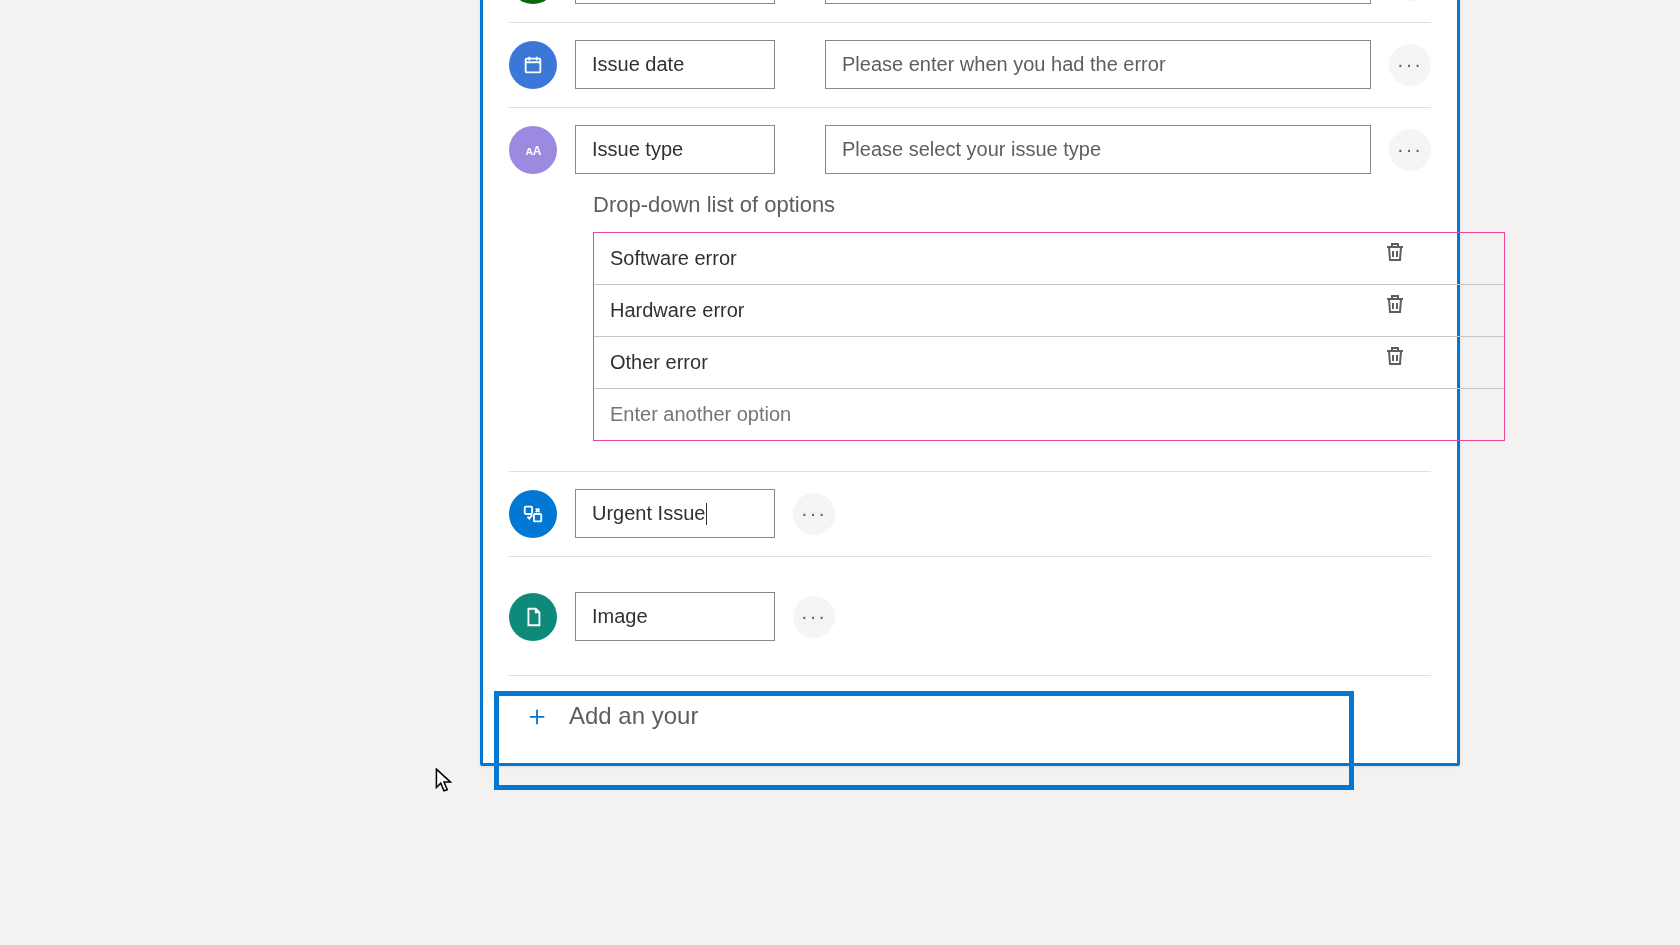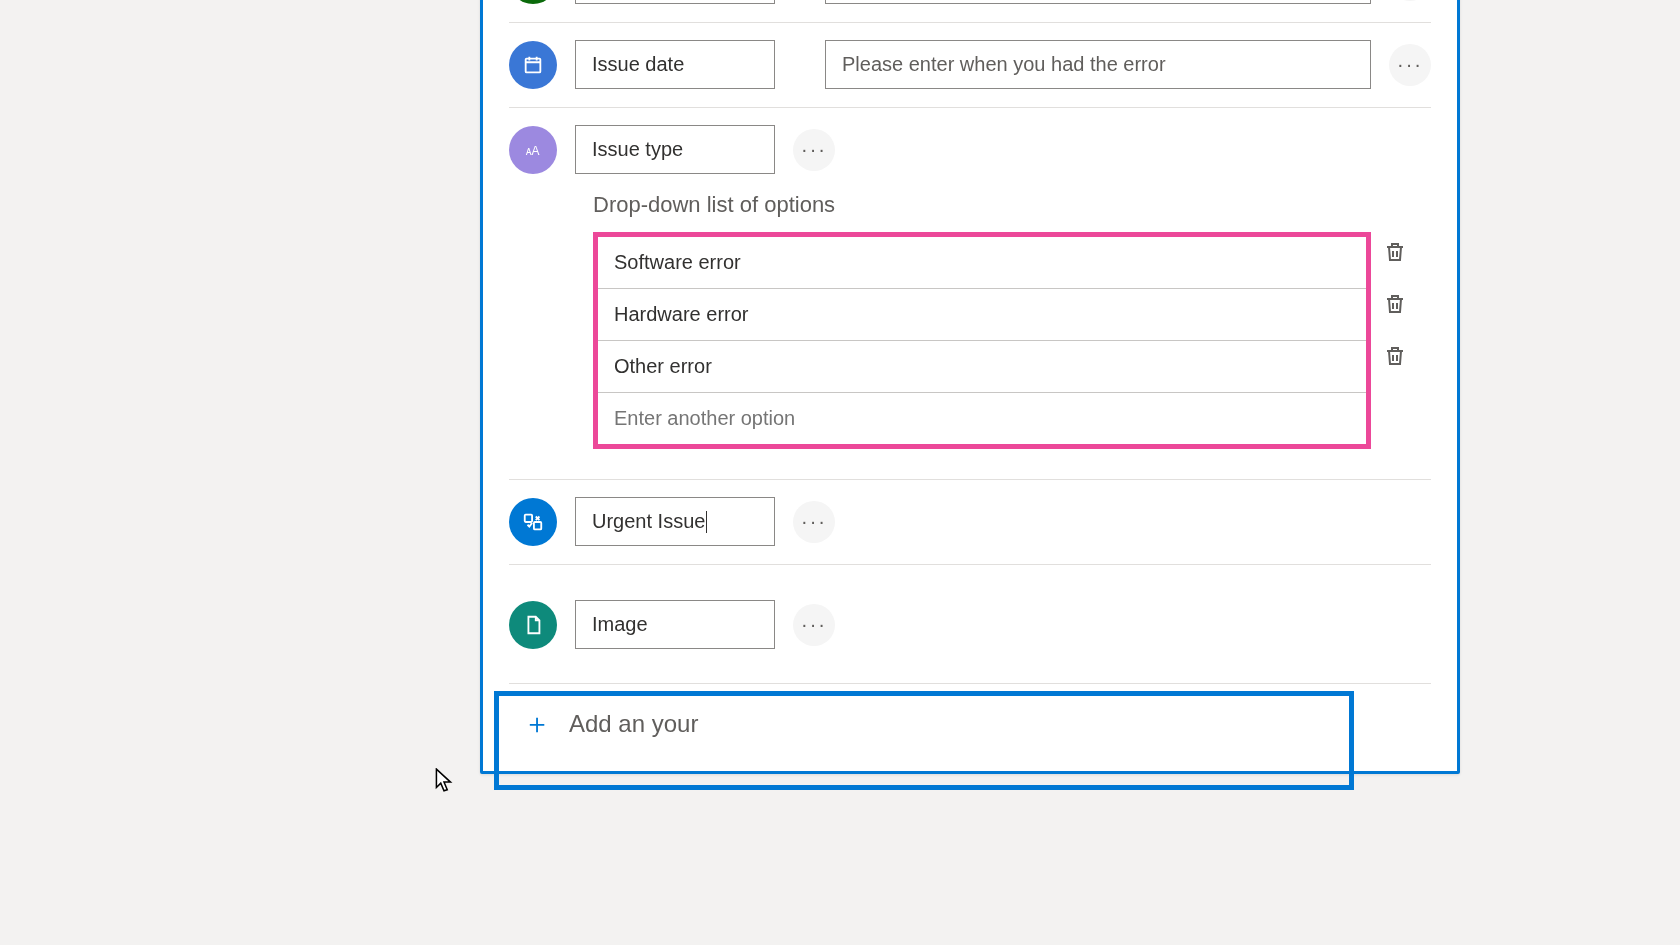--- a/index.html
+++ b/index.html
@@ -36,21 +36,21 @@
       position: absolute;
       top: 0;
       left: 26px; right: 26px;
       height: 1px;
       background: #e1dfdd;
     }
     .icon {
       width: 48px; height: 48px;
       border-radius: 50%;
       flex: none;
-      display: flex; align-items: center; justify-content: center;
+      display: flex; align-items: center; justify-content: center; font-weight: bold;
     }
     .icon svg { width: 22px; height: 22px; }
     .name-inp, .desc-inp {
       border: 1px solid #8a8886;
       background: #fff;
       font-size: 20px;
       color: #323130;
       padding: 12px 16px;
       outline: none;
     }
@@ -62,21 +62,21 @@
       background: #f5f5f5;
       display: flex; align-items: center; justify-content: center;
       cursor: pointer;
       color: #605e5c;
       font-size: 20px;
       letter-spacing: 2px;
       flex: none;
     }
     .dropdown-section { padding: 0 26px 30px 94px; position: relative; margin-left: 16px; }
     .dd-label { font-size: 22px; color: #605e5c; margin-bottom: 14px; }
-    .dd-box { border: 5px solid #ec4899; width: 778px; }
+    .dd-box { border: 1px solid #ec4899; width: 912px; }
     .dd-item {
       display: flex; align-items: center;
       border-bottom: 1px solid #c8c6c4;
     }
     .dd-item:last-child { border-bottom: none; }
     .dd-text {
       flex: 1;
       padding: 14px 16px;
       border: none;
       font-size: 20px;
@@ -160,20 +160,21 @@
     <div class="more-btn">···</div>
   </div>
 
   <div class="row sep-top" style="padding-bottom:18px;">
     <div class="icon" style="background:#9c89e0">
       <svg viewBox="0 0 24 24" fill="#fff">
           <text x="4" y="17" font-size="13" font-family="Arial" fill="#fff">ᴀA</text>
         </svg>
     </div>
     <input class="name-inp" value="Issue type" style="">
+    <input class="desc-inp" value="Please select your issue type" style="">
     <div class="more-btn">···</div>
   </div>
 
   <div class="dropdown-section">
     <div class="dd-label">Drop-down list of options</div>
     <div class="dd-box">
       <div class="dd-item">
           <input class="dd-text" value="Software error" style="">
         </div>
       <div class="dd-item">

